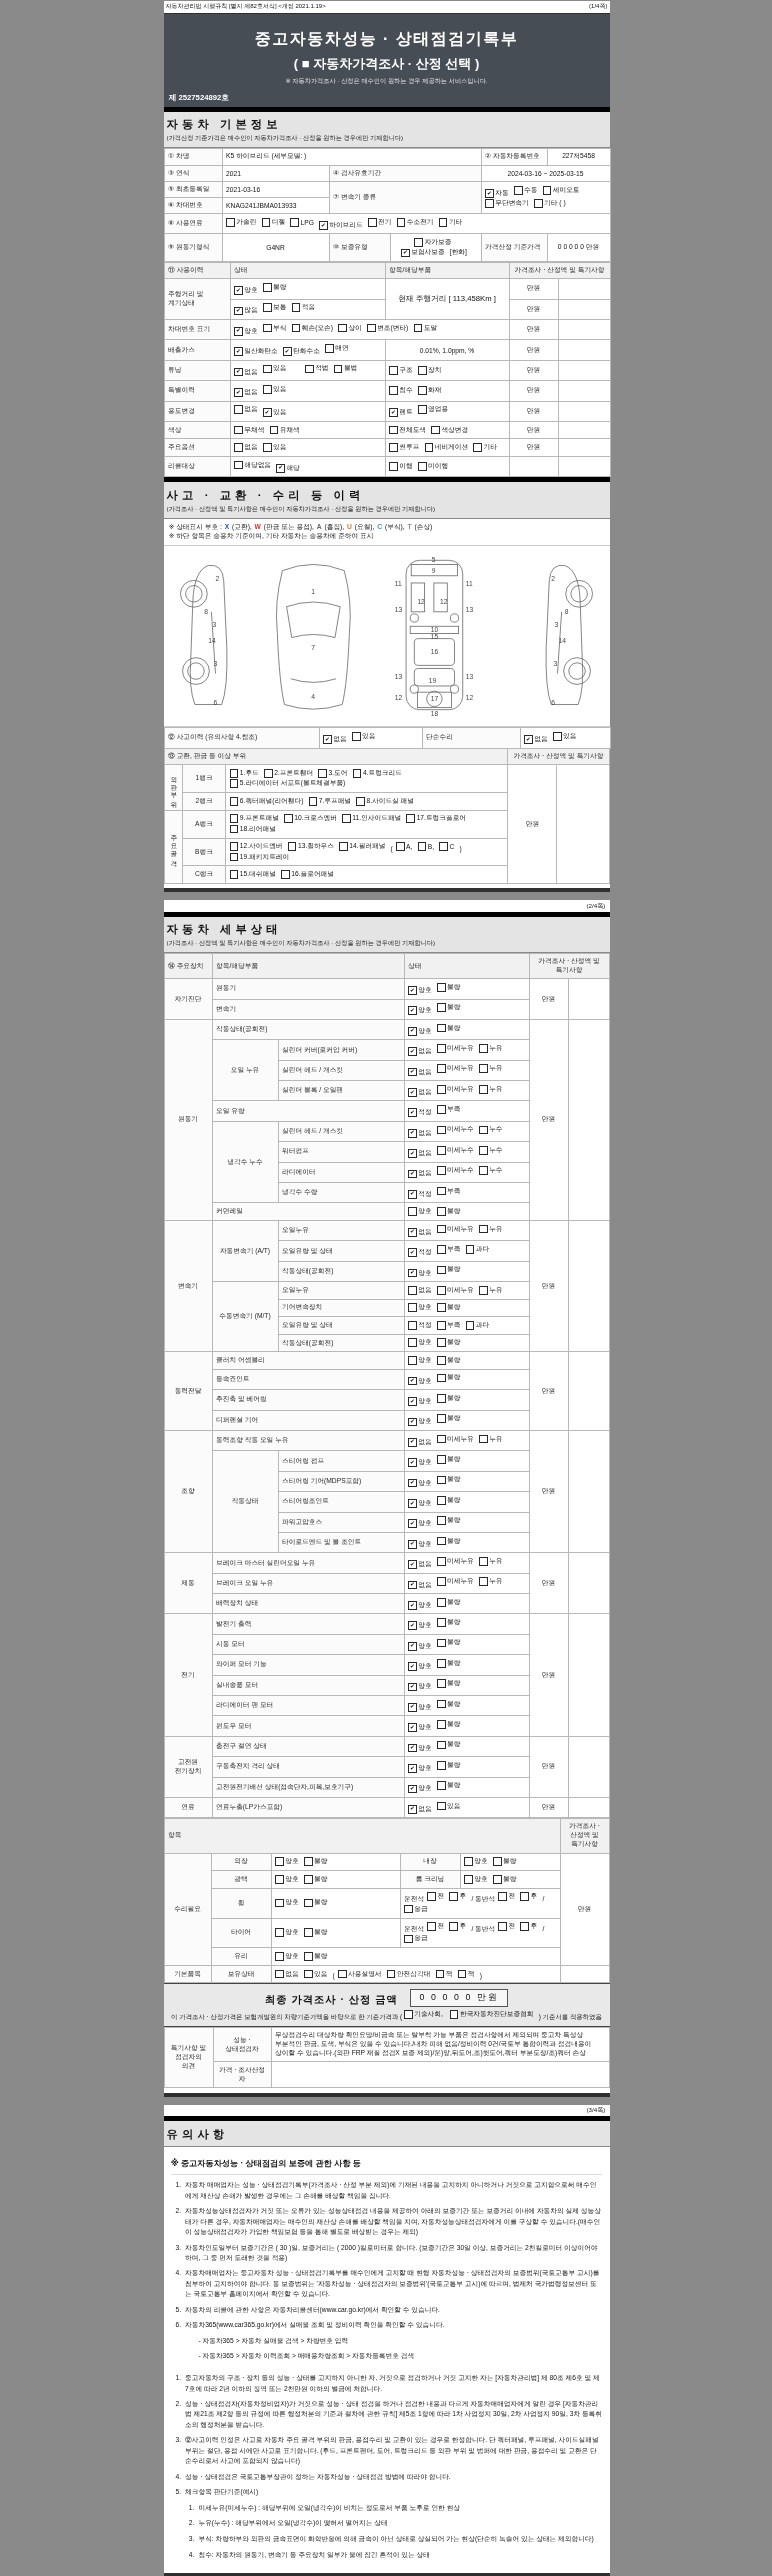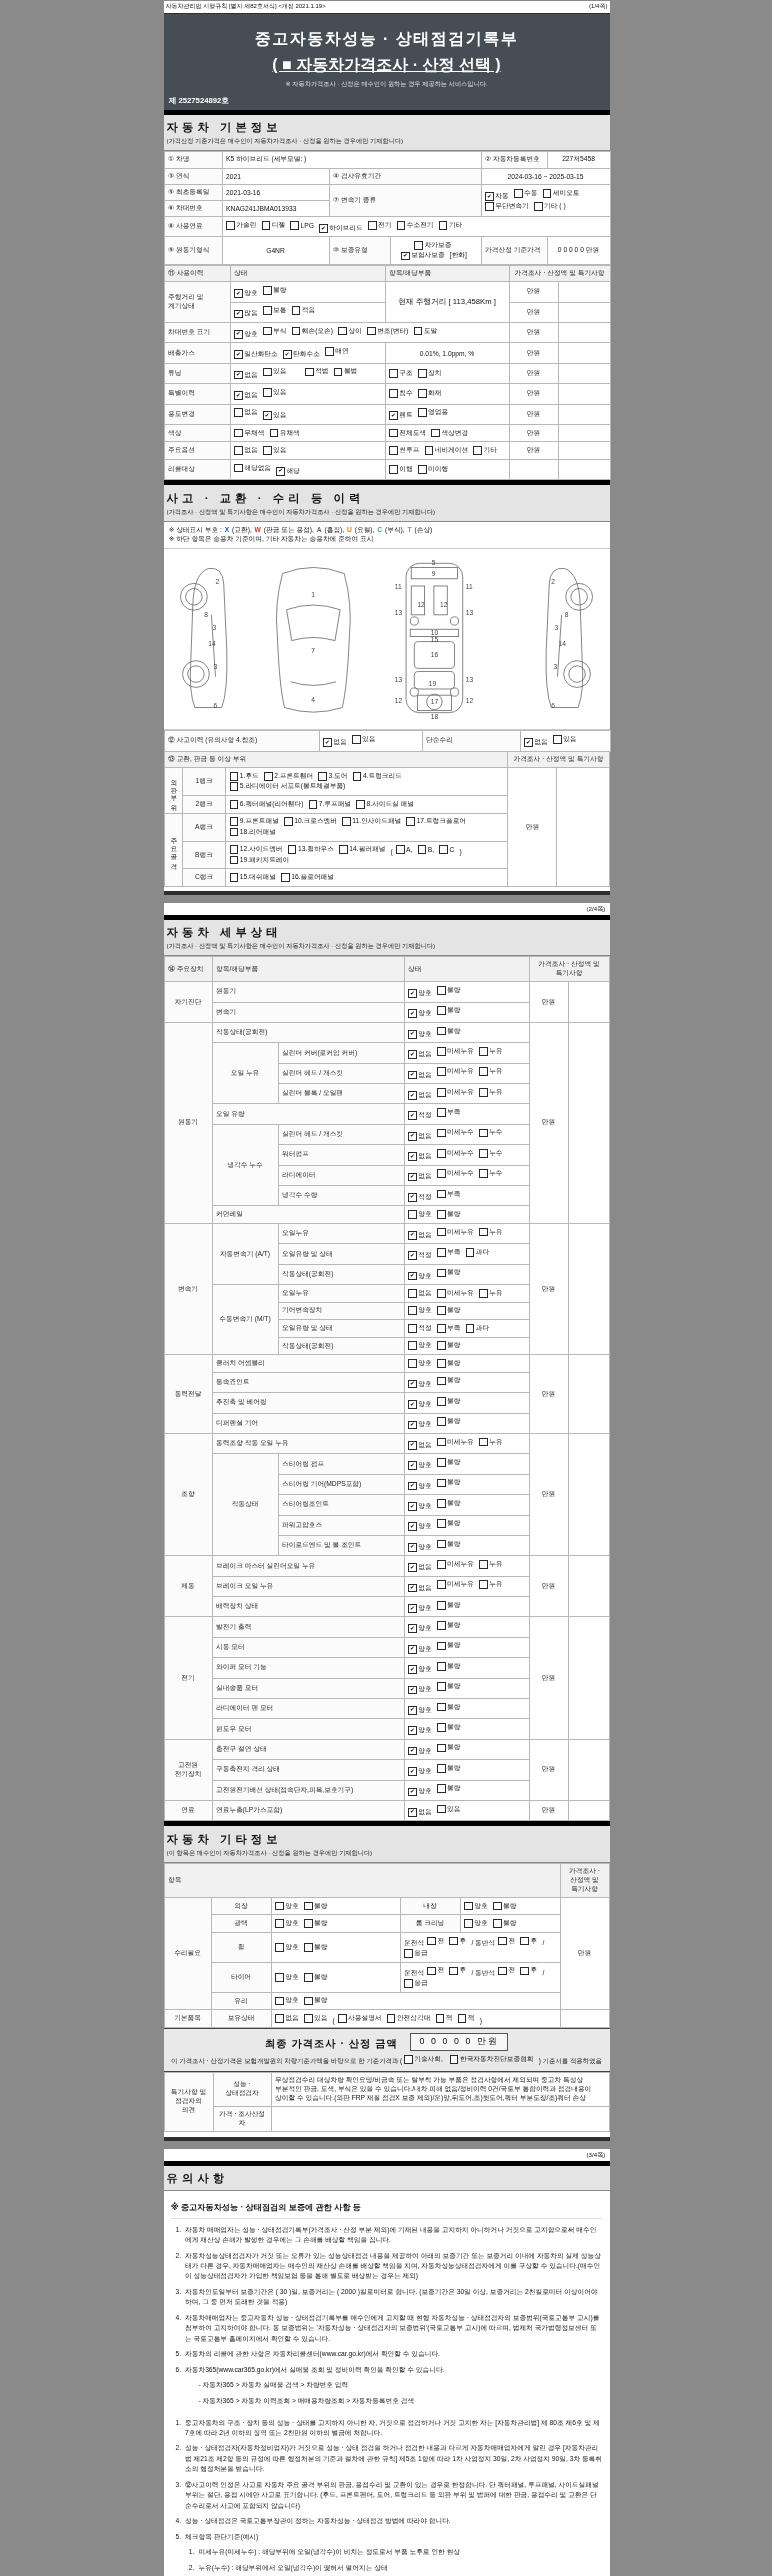--- a/index.html
+++ b/index.html
@@ -4,21 +4,21 @@
 <style>
   html,body{margin:0;padding:0;background:#8a8a8a;font-family:"Liberation Sans","DejaVu Sans",sans-serif;color:#111;}
   .canvas{width:773px;margin:0 auto;background:#8a8a8a;padding:0.5px 0 15.5px;}
   .sheet{width:446px;margin:0 auto;}
   .page{background:#fff;border-bottom:4.1px solid #2f2f2f;margin-bottom:8px;position:relative;}
   .pagemark{text-align:right;font-size:6.2px;color:#222;padding:1.5px 4.1px 1px;background:#fff;}
   
   .dochead{background:#474d55;color:#fff;text-align:center;padding:15.5px 5.2px 7.2px;position:relative;border-top:1.5px solid #2f2f2f;}
   .regline{font-size:6px;color:#111;background:#fff;text-align:left;padding:1px 2.1px 2.1px;}
   .doctitle{font-size:16px;font-weight:bold;letter-spacing:1.5px;margin:0 0 5.2px;}
-  .docsub{font-size:16px;font-weight:bold;margin:0 0 4.1px;text-decoration:underline;}
+  .docsub{font-size:13px;font-weight:bold;margin:0 0 4.1px;}
   .docsubnote{font-size:6.2px;color:#e2e2e2;margin:0 0 13.4px;}
   .docno{position:absolute;left:5.2px;bottom:4.1px;font-size:7.7px;font-weight:bold;}
   
   .secband{background:#e4e4e4;border-top:5px solid #000000;border-bottom:0.5px solid #888;text-align:left;padding:5.2px 3.1px 4.1px;}
   .secband .t{font-size:11.3px;font-weight:bold;letter-spacing:4.1px;margin:0;}
   .secband .n{font-size:6.2px;margin:2.1px 0 0;color:#222;}
   
   table.frm{width:100%;border-collapse:collapse;table-layout:fixed;font-size:6.7px;}
   table.frm td{border:0.5px solid #b8b8b8;padding:3.1px 3.6px;vertical-align:middle;background:#fff;text-align:center;word-break:keep-all;}
   table.frm td.lab{background:#fbfbfb;text-align:left;color:#222;}
@@ -1099,24 +1099,20 @@
                 </span><span class="cb">
                   <span class="bx"></span>
                   <span class="cl">있음</span>
                 </span></td>
               <td class="" rowspan="1">만원</td>
               <td class="" rowspan="1"></td>
             </tr>
           </tbody>
         </table>
 
-    <div class="secband">
-      <div class="t">자동차 기타정보</div>
-      <div class="n">(이 항목은 매수인이 자동차가격조사 · 산정을 원하는 경우에만 기재합니다)</div>
-    </div>
     <table class="frm" id="other-table">
           <colgroup>
             <col style="width:47px">
             <col style="width:60px">
             <col style="width:129px">
             <col style="width:60px">
             <col style="width:100px">
             <col style="width:49px">
           </colgroup>
           <tbody>

